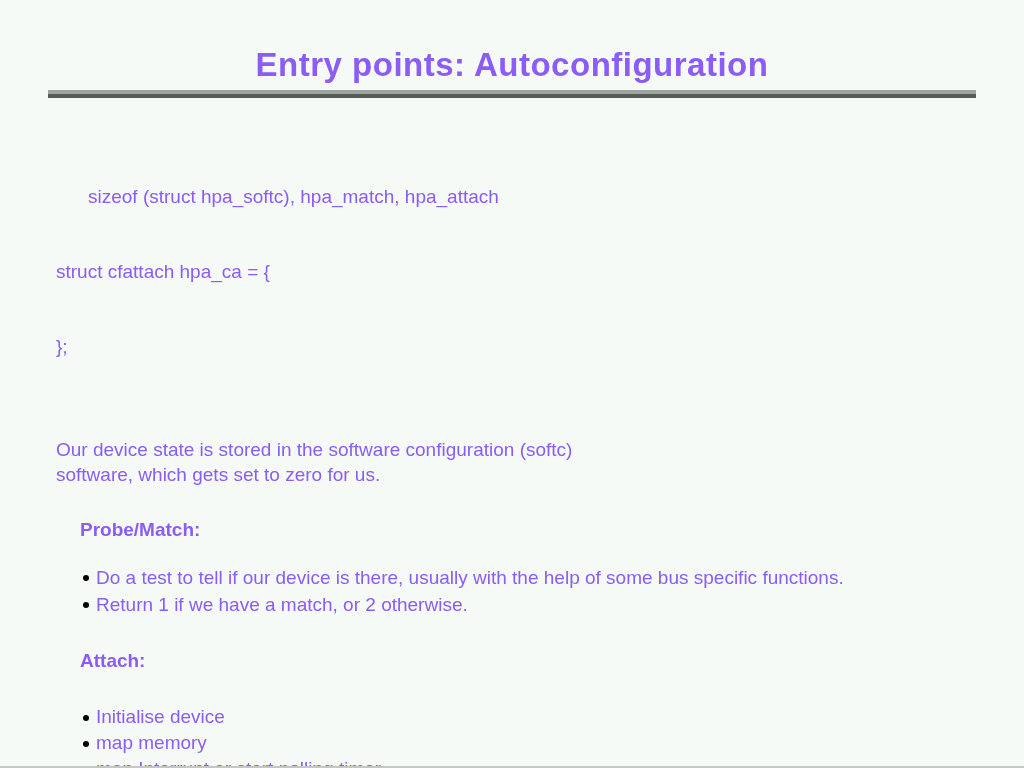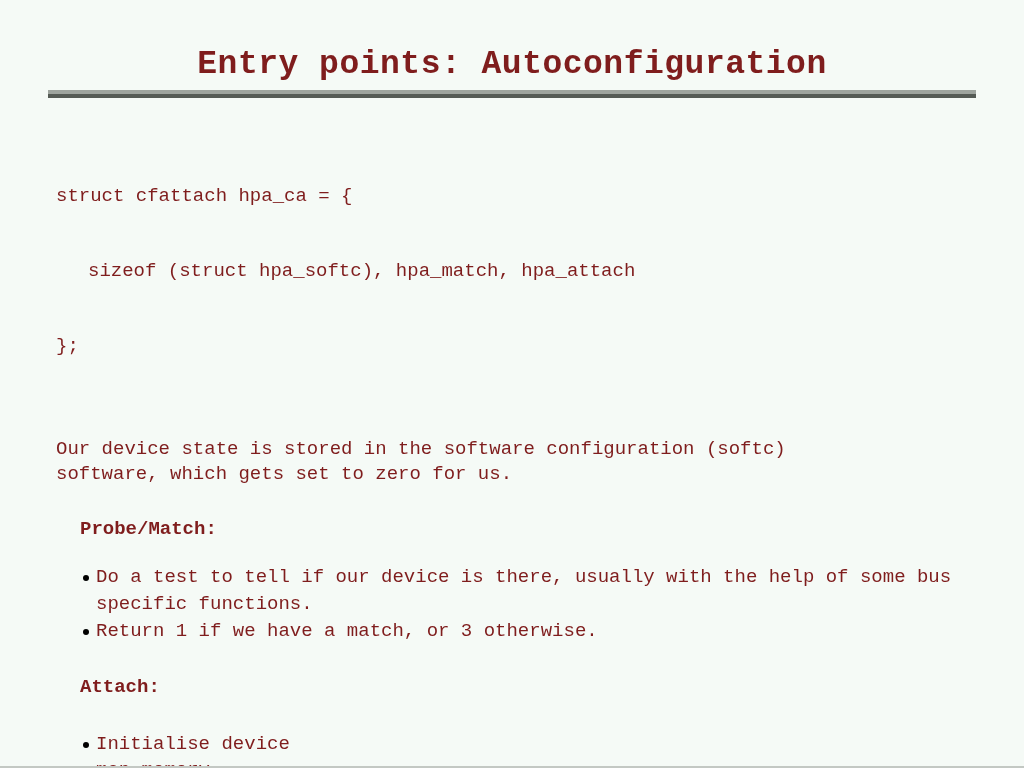--- a/index.html
+++ b/index.html
@@ -1,22 +1,22 @@
 <!DOCTYPE html>
 <html><head>
 <meta charset="utf-8">
 <style>
   html, body { margin: 0; padding: 0; }
   .slide {
     position: relative;
     width: 1024px;
     height: 768px;
     background: #f5faf6;
-    color: #7f1d1d;
-    font-family: Liberation Mono, monospace;
+    color: #8b5cf6;
+    font-family: Liberation Sans, sans-serif;
     overflow: hidden;
     box-sizing: border-box;
   }
   .title {
     margin: 0;
     padding-top: 46px;
     text-align: center;
     font-size: 33px;
     font-weight: bold;
     line-height: 38px;
@@ -73,40 +73,40 @@
 </head>
 <body>
 
 <div class="slide">
 
   <h1 class="title">Entry points: Autoconfiguration</h1>
 
   <div class="rule"></div>
 
   <div class="code">
+    <div class="code-line indented">sizeof (struct hpa_softc), hpa_match, hpa_attach</div>
     <div class="code-line">struct cfattach hpa_ca = {</div>
-    <div class="code-line indented">sizeof (struct hpa_softc), hpa_match, hpa_attach</div>
     <div class="code-line">};</div>
   </div>
 
   <p class="intro">
     <span>Our device state is stored in the software configuration (softc)</span><br>
     <span>software, which gets set to zero for us.</span>
   </p>
 
   <h2 class="section-heading">Probe/Match:</h2>
 
   <ul class="bullets list-a">
     <li>
       <span class="dot"></span>
       <span>Do a test to tell if our device is there, usually with the help of some bus specific functions.</span>
     </li>
     <li>
       <span class="dot"></span>
-      <span>Return 1 if we have a match, or 3 otherwise.</span>
+      <span>Return 1 if we have a match, or 2 otherwise.</span>
     </li>
   </ul>
 
   <h2 class="section-heading">Attach:</h2>
 
   <ul class="bullets list-b">
     <li>
       <span class="dot"></span>
       <span>Initialise device</span>
     </li>

